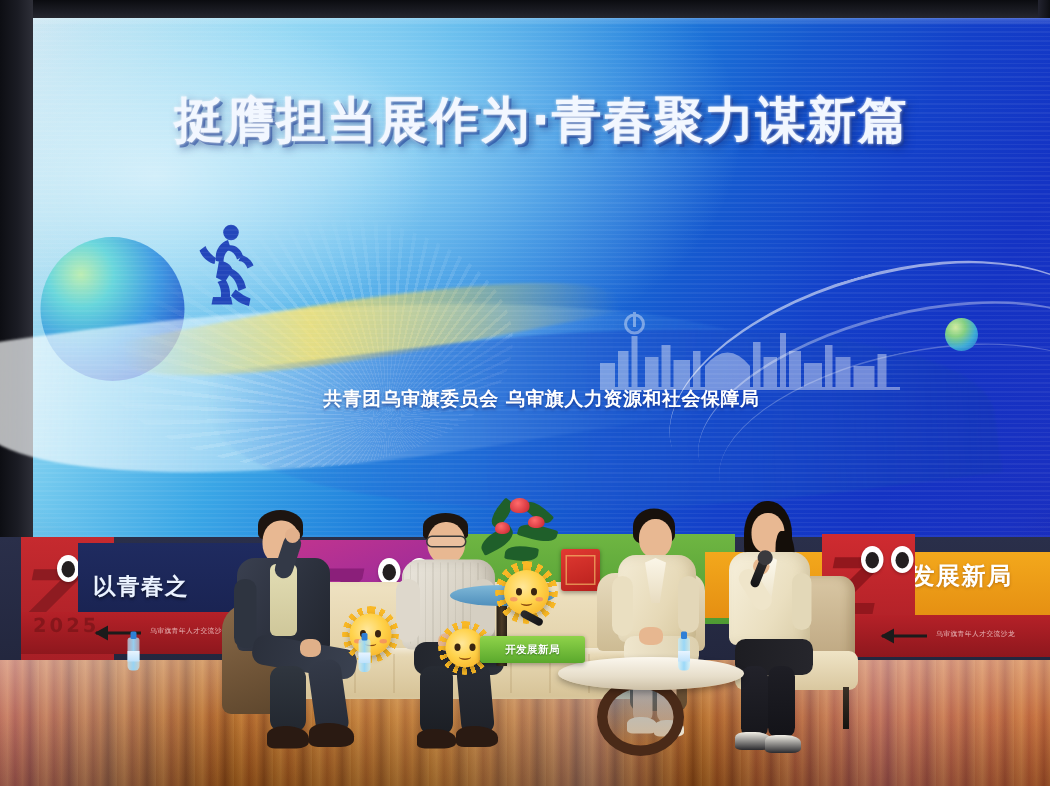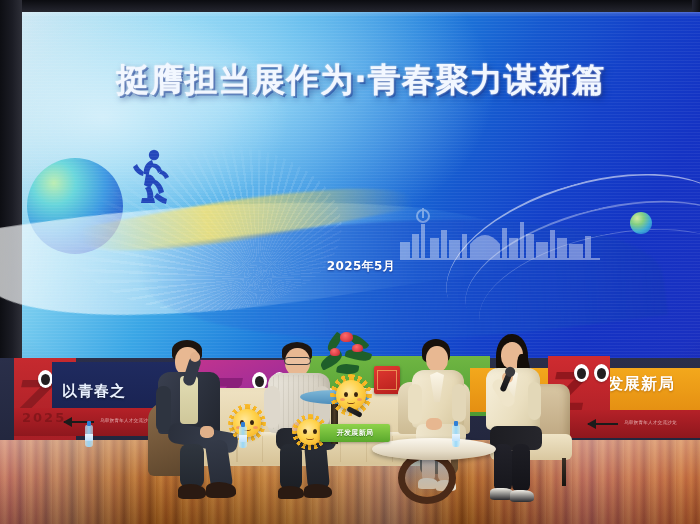--- a/index.html
+++ b/index.html
@@ -560,21 +560,21 @@
     <div class="led-scan"></div>
     <div class="led-vign"></div>
   </div>
   <div class="ceiling-glow"></div>
 
   <div class="headline-wrap">
     <div class="headline">挺膺担当展作为·青春聚力谋新篇</div>
   </div>
 
   <div class="orgs">
-    <div class="org-date">2025年5月</div>
+    <div class="org-line">共青团乌审旗委员会  乌审旗人力资源和社会保障局</div>
   </div>
 
   <div class="lower-band"></div>
 
   <div class="panel panel-red-l">
     <div class="zglyph" style="left:2px; top:16px; font-size:52px; color:#8e1b21;">Z</div>
   </div>
   <div class="eyes" style="left:38px; top:370px;">
     <div class="eye"></div>
     <div class="eye"></div>

